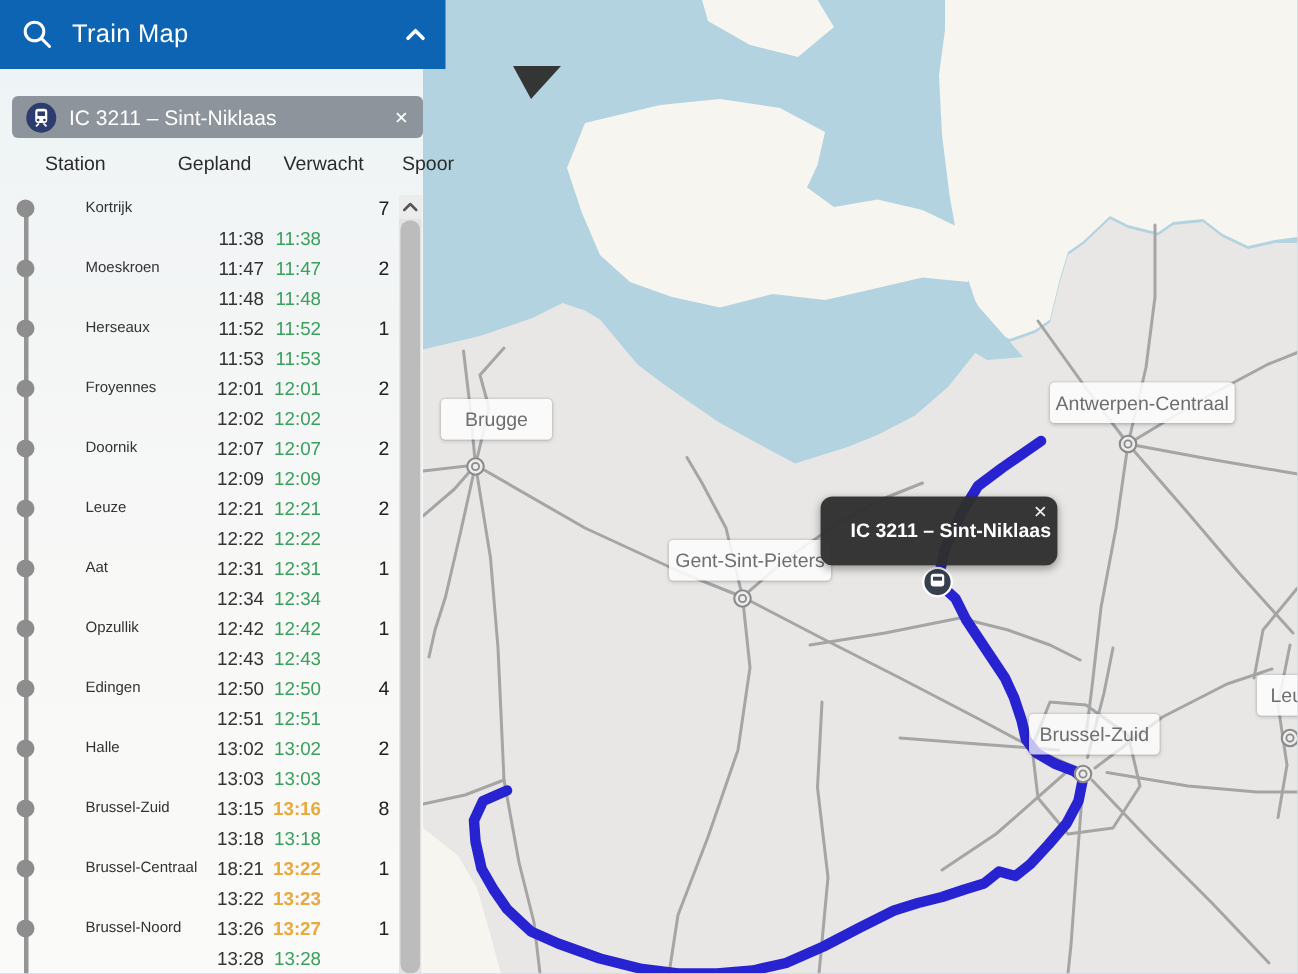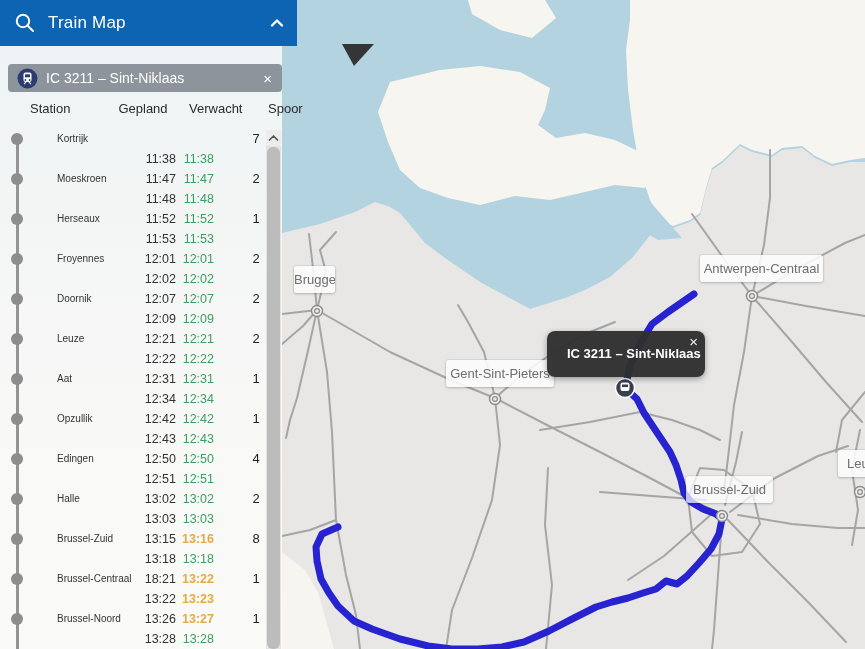--- a/index.html
+++ b/index.html
@@ -159,21 +159,21 @@
 
     <g>
       <circle cx="625" cy="388" r="9.5" fill="#39404d" stroke="#ffffff" stroke-width="1.5"></circle>
       <rect x="620.5" y="382.5" width="9" height="8.5" rx="2" fill="#ffffff"></rect>
       <rect x="622" y="384.5" width="6" height="2.6" fill="#39404d"></rect>
       <circle cx="622.6" cy="392.6" r="1" fill="#39404d"></circle>
       <circle cx="627.4" cy="392.6" r="1" fill="#39404d"></circle>
     </g>
   </svg>
 
-  <div class="map-label" style="left:12px;top:266px;width:41px;">Brugge</div>
+  <div class="map-label" style="left:12px;top:266px;width:74px;">Brugge</div>
   <div class="map-label" style="left:164px;top:360px;width:108px;">Gent-Sint-Pieters</div>
   <div class="map-label" style="left:418px;top:255px;width:123px;">Antwerpen-Centraal</div>
   <div class="map-label translucent" style="left:404px;top:476px;width:87px;">Brussel-Zuid</div>
   <div class="map-label" style="left:556px;top:450px;width:44px;text-align:left;padding-left:9px;">Leu</div>
 
   <div class="tooltip-tail"></div>
   <div class="tooltip">
     <span class="tooltip-title">IC 3211 – Sint-Niklaas</span>
     <span class="tooltip-close">×</span>
   </div>

